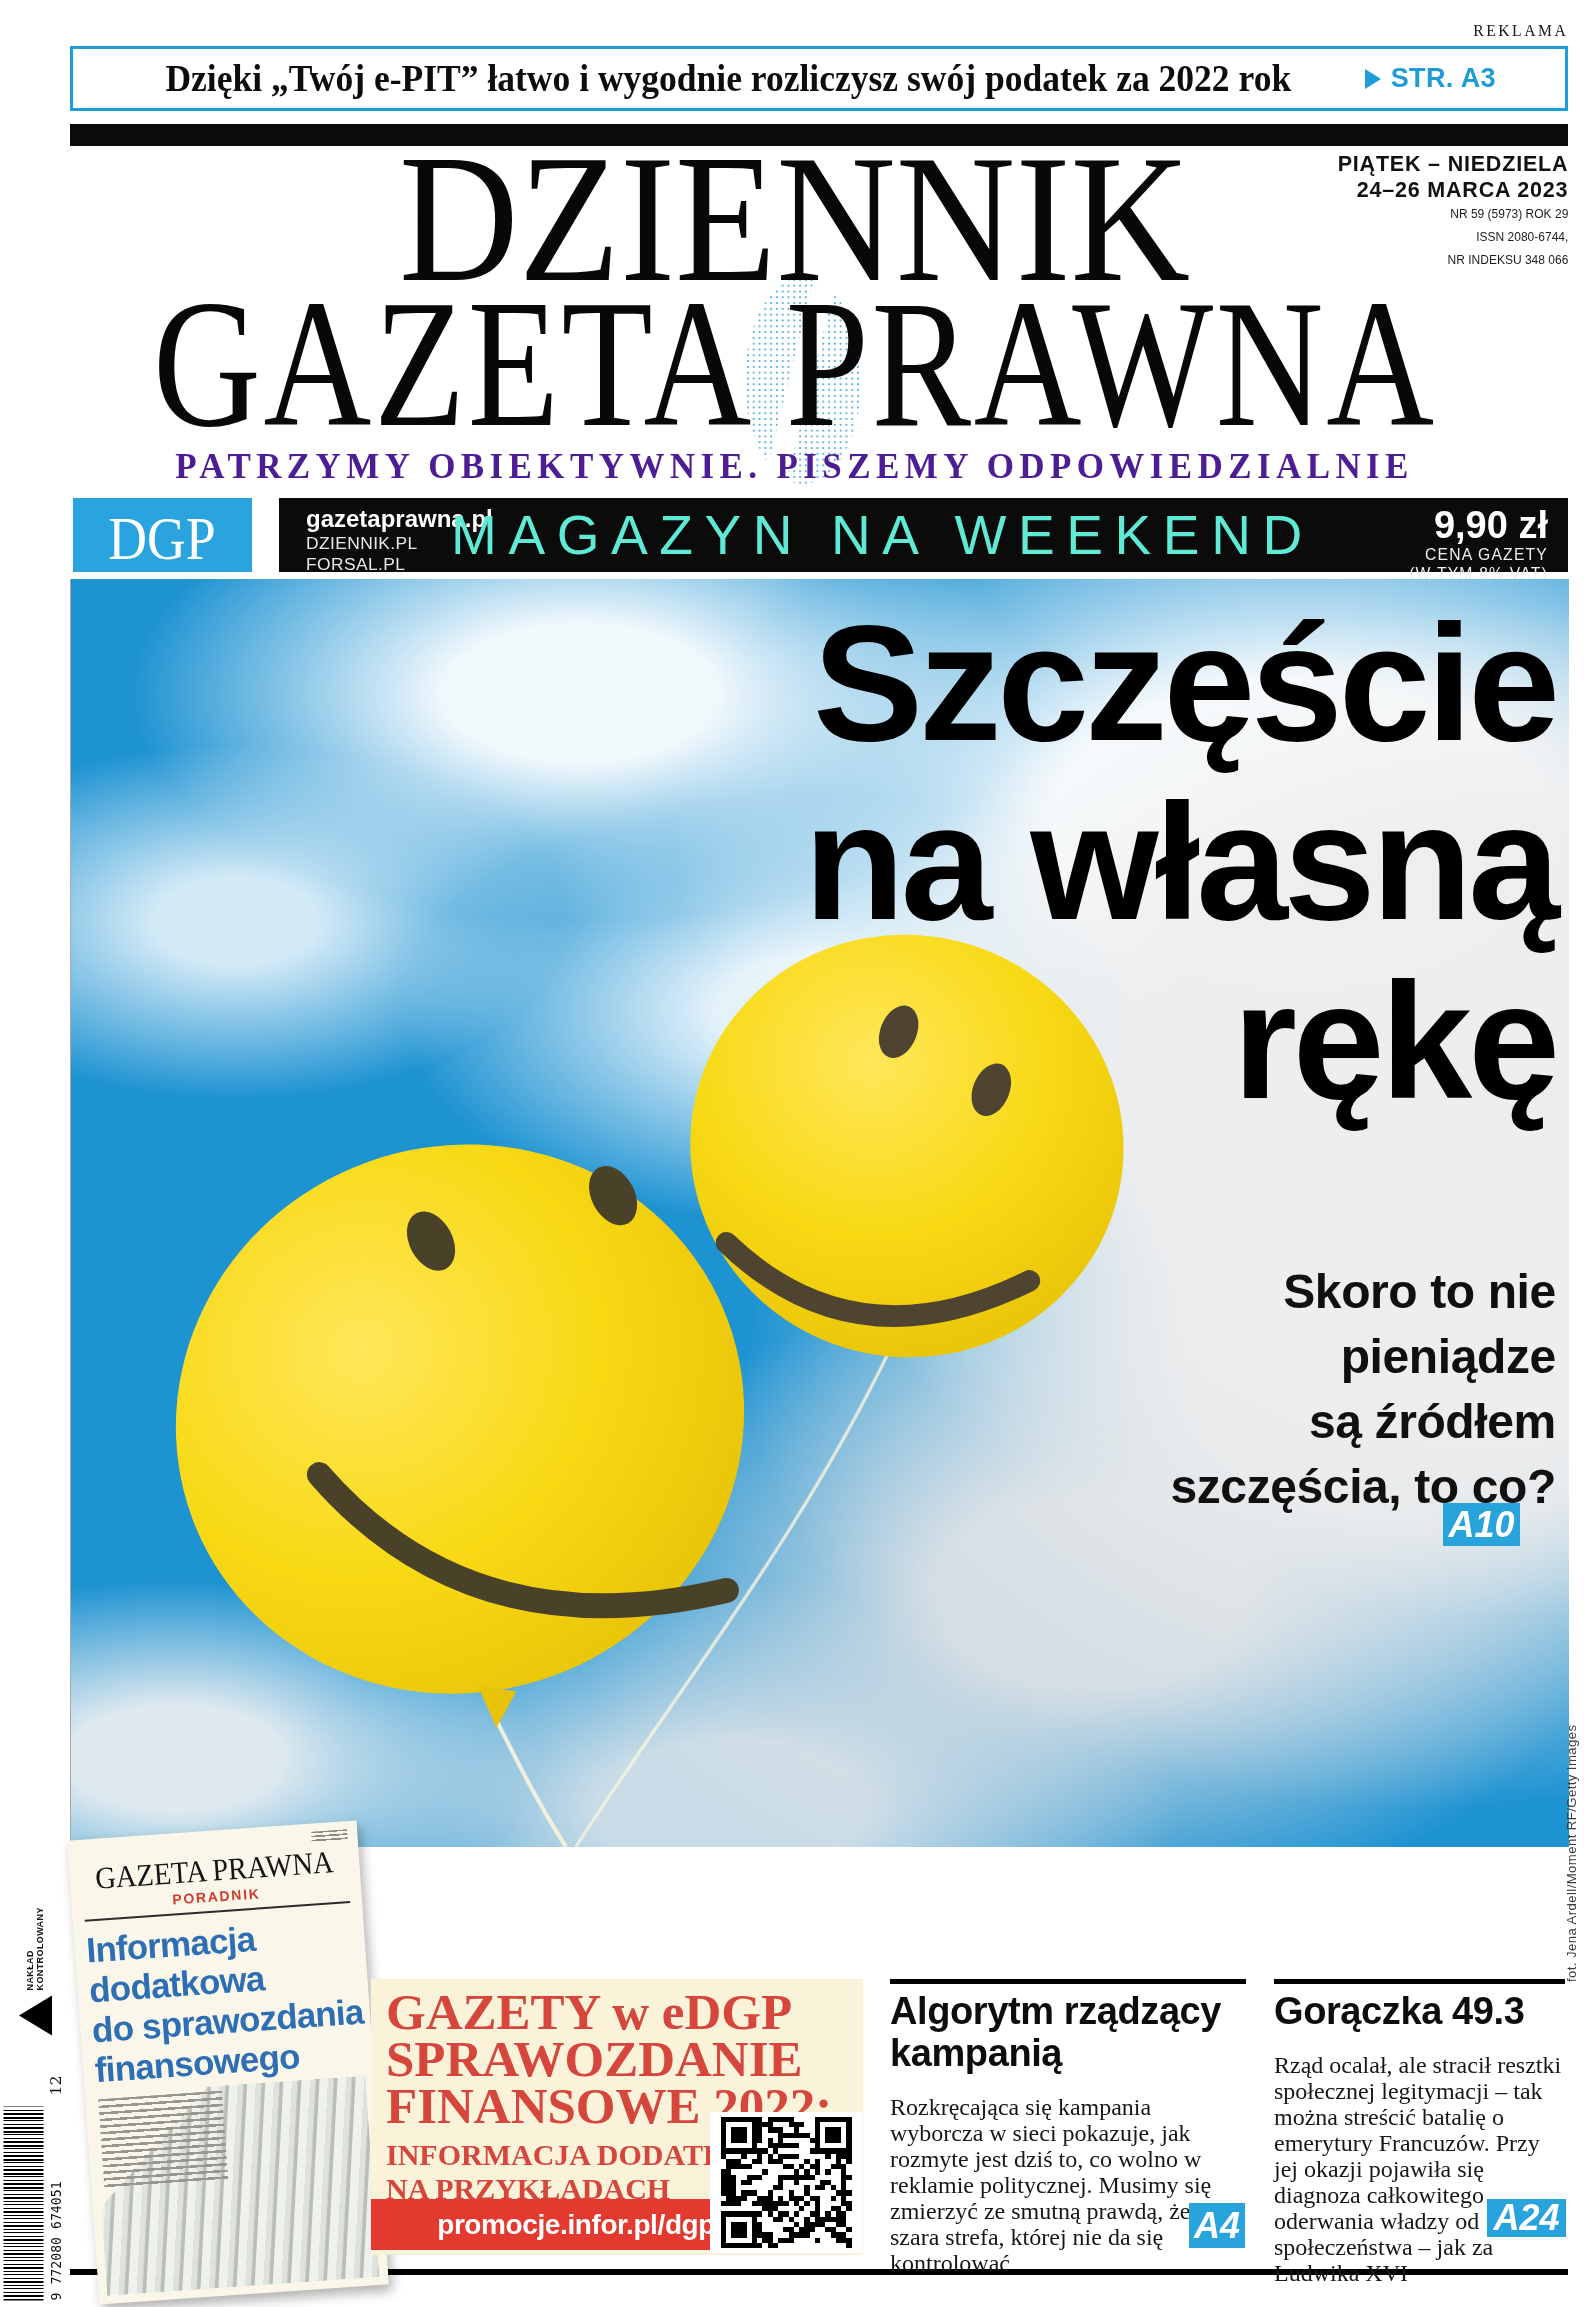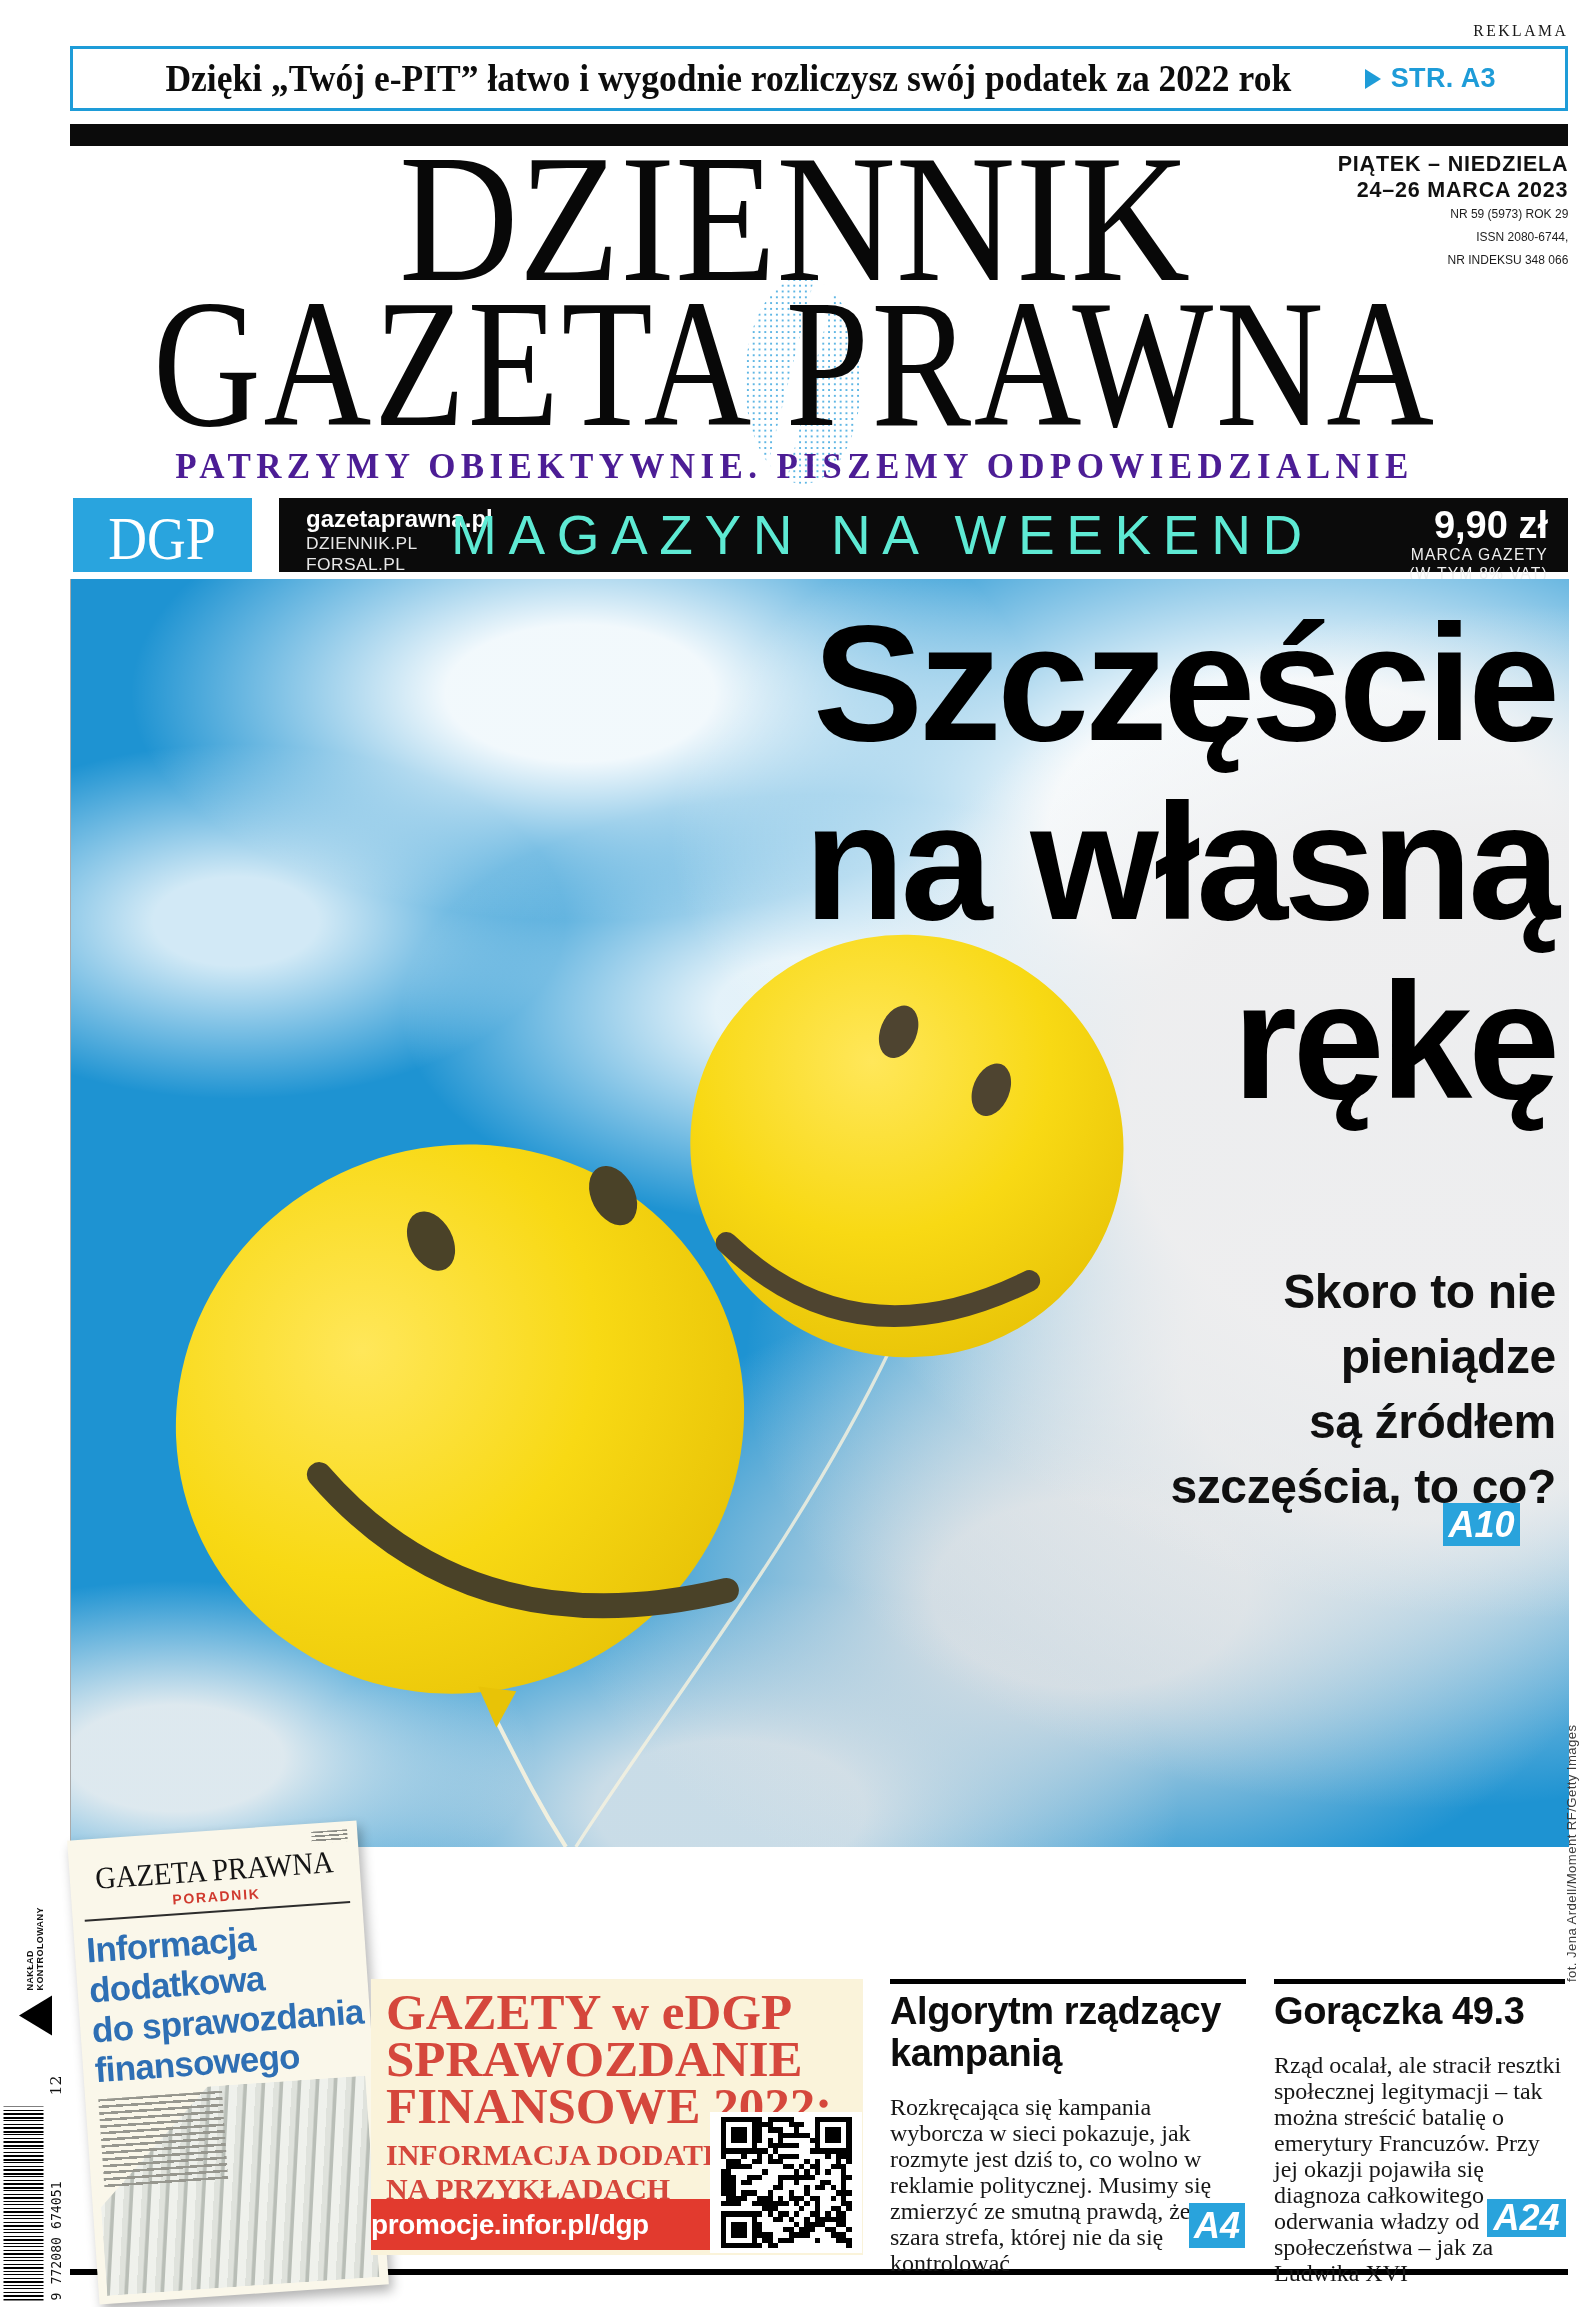--- a/index.html
+++ b/index.html
@@ -109,21 +109,21 @@
       clip-path:polygon(42% 0,100% 0,100% 100%,0 100%,0 56%);}
   .supp-text{position:absolute;left:13.2px;top:260px;width:124px;height:89px;
       background:repeating-linear-gradient(180deg,#97978f 0 2.5px,rgba(0,0,0,0) 2.5px 6.6px);}
 
   
   .promo{left:371px;top:1979px;width:492px;height:276px;background:#FAF3DA;box-sizing:border-box;
          padding:10px 0 0 15px;font-family:"Liberation Serif",serif;color:#D5473C;}
   .promo-big{font-size:51px;line-height:47px;font-weight:600;transform-origin:left;white-space:nowrap;}
   .promo-small{font-size:30px;line-height:34px;font-weight:600;white-space:nowrap;}
   .promo-gap{height:8.3px;}
-  .urlbar{left:371px;top:2199px;width:344px;height:51px;background:#E23A2E;display:flex;align-items:center;justify-content:flex-start;}
+  .urlbar{left:371px;top:2199px;width:344px;height:51px;background:#E23A2E;display:flex;align-items:center;justify-content:flex-end;}
   .urlbar span{color:#fff;font-weight:bold;font-size:28px;letter-spacing:-0.4px;}
   .qr{left:710px;top:2112px;width:152px;height:141px;background:#fff;padding:5px;box-sizing:border-box;}
 
   
   .article{top:1990px;}
   .art-title{font-size:38px;font-weight:bold;line-height:42px;letter-spacing:-0.4px;color:#0d0d0d;}
   .art-body{font-family:"Liberation Serif",serif;font-size:24px;line-height:26px;color:#171717;margin-top:20px;}
   .art1{left:890px;width:356px;}
   .art2{left:1274px;width:291px;}
   .badge-a4{left:1189px;top:2203px;width:56px;height:45px;}
@@ -166,21 +166,21 @@
     </div>
   <div class="abs blackstrip">
     <div class="sites">
       <div class="site1">gazetaprawna.pl</div>
       <div class="site2">DZIENNIK.PL</div>
       <div class="site3">FORSAL.PL</div>
     </div>
     <div class="magazine">MAGAZYN NA WEEKEND</div>
     <div class="priceblk">
       <div class="price">9,90 zł</div>
-      <div class="price-sub">MARCA GAZETY</div>
+      <div class="price-sub">CENA GAZETY</div>
       <div class="price-sub">(W TYM 8% VAT)</div>
     </div>
   </div>
 
   <div class="abs hero">
     <svg class="balloons" width="1498" height="1268" viewBox="0 0 1810 1532">
       <defs>
         <radialGradient id="bal" cx="38%" cy="32%" r="75%">
           <stop offset="0%" stop-color="#FFE75A"></stop>
             <stop offset="55%" stop-color="#F8D914"></stop>

